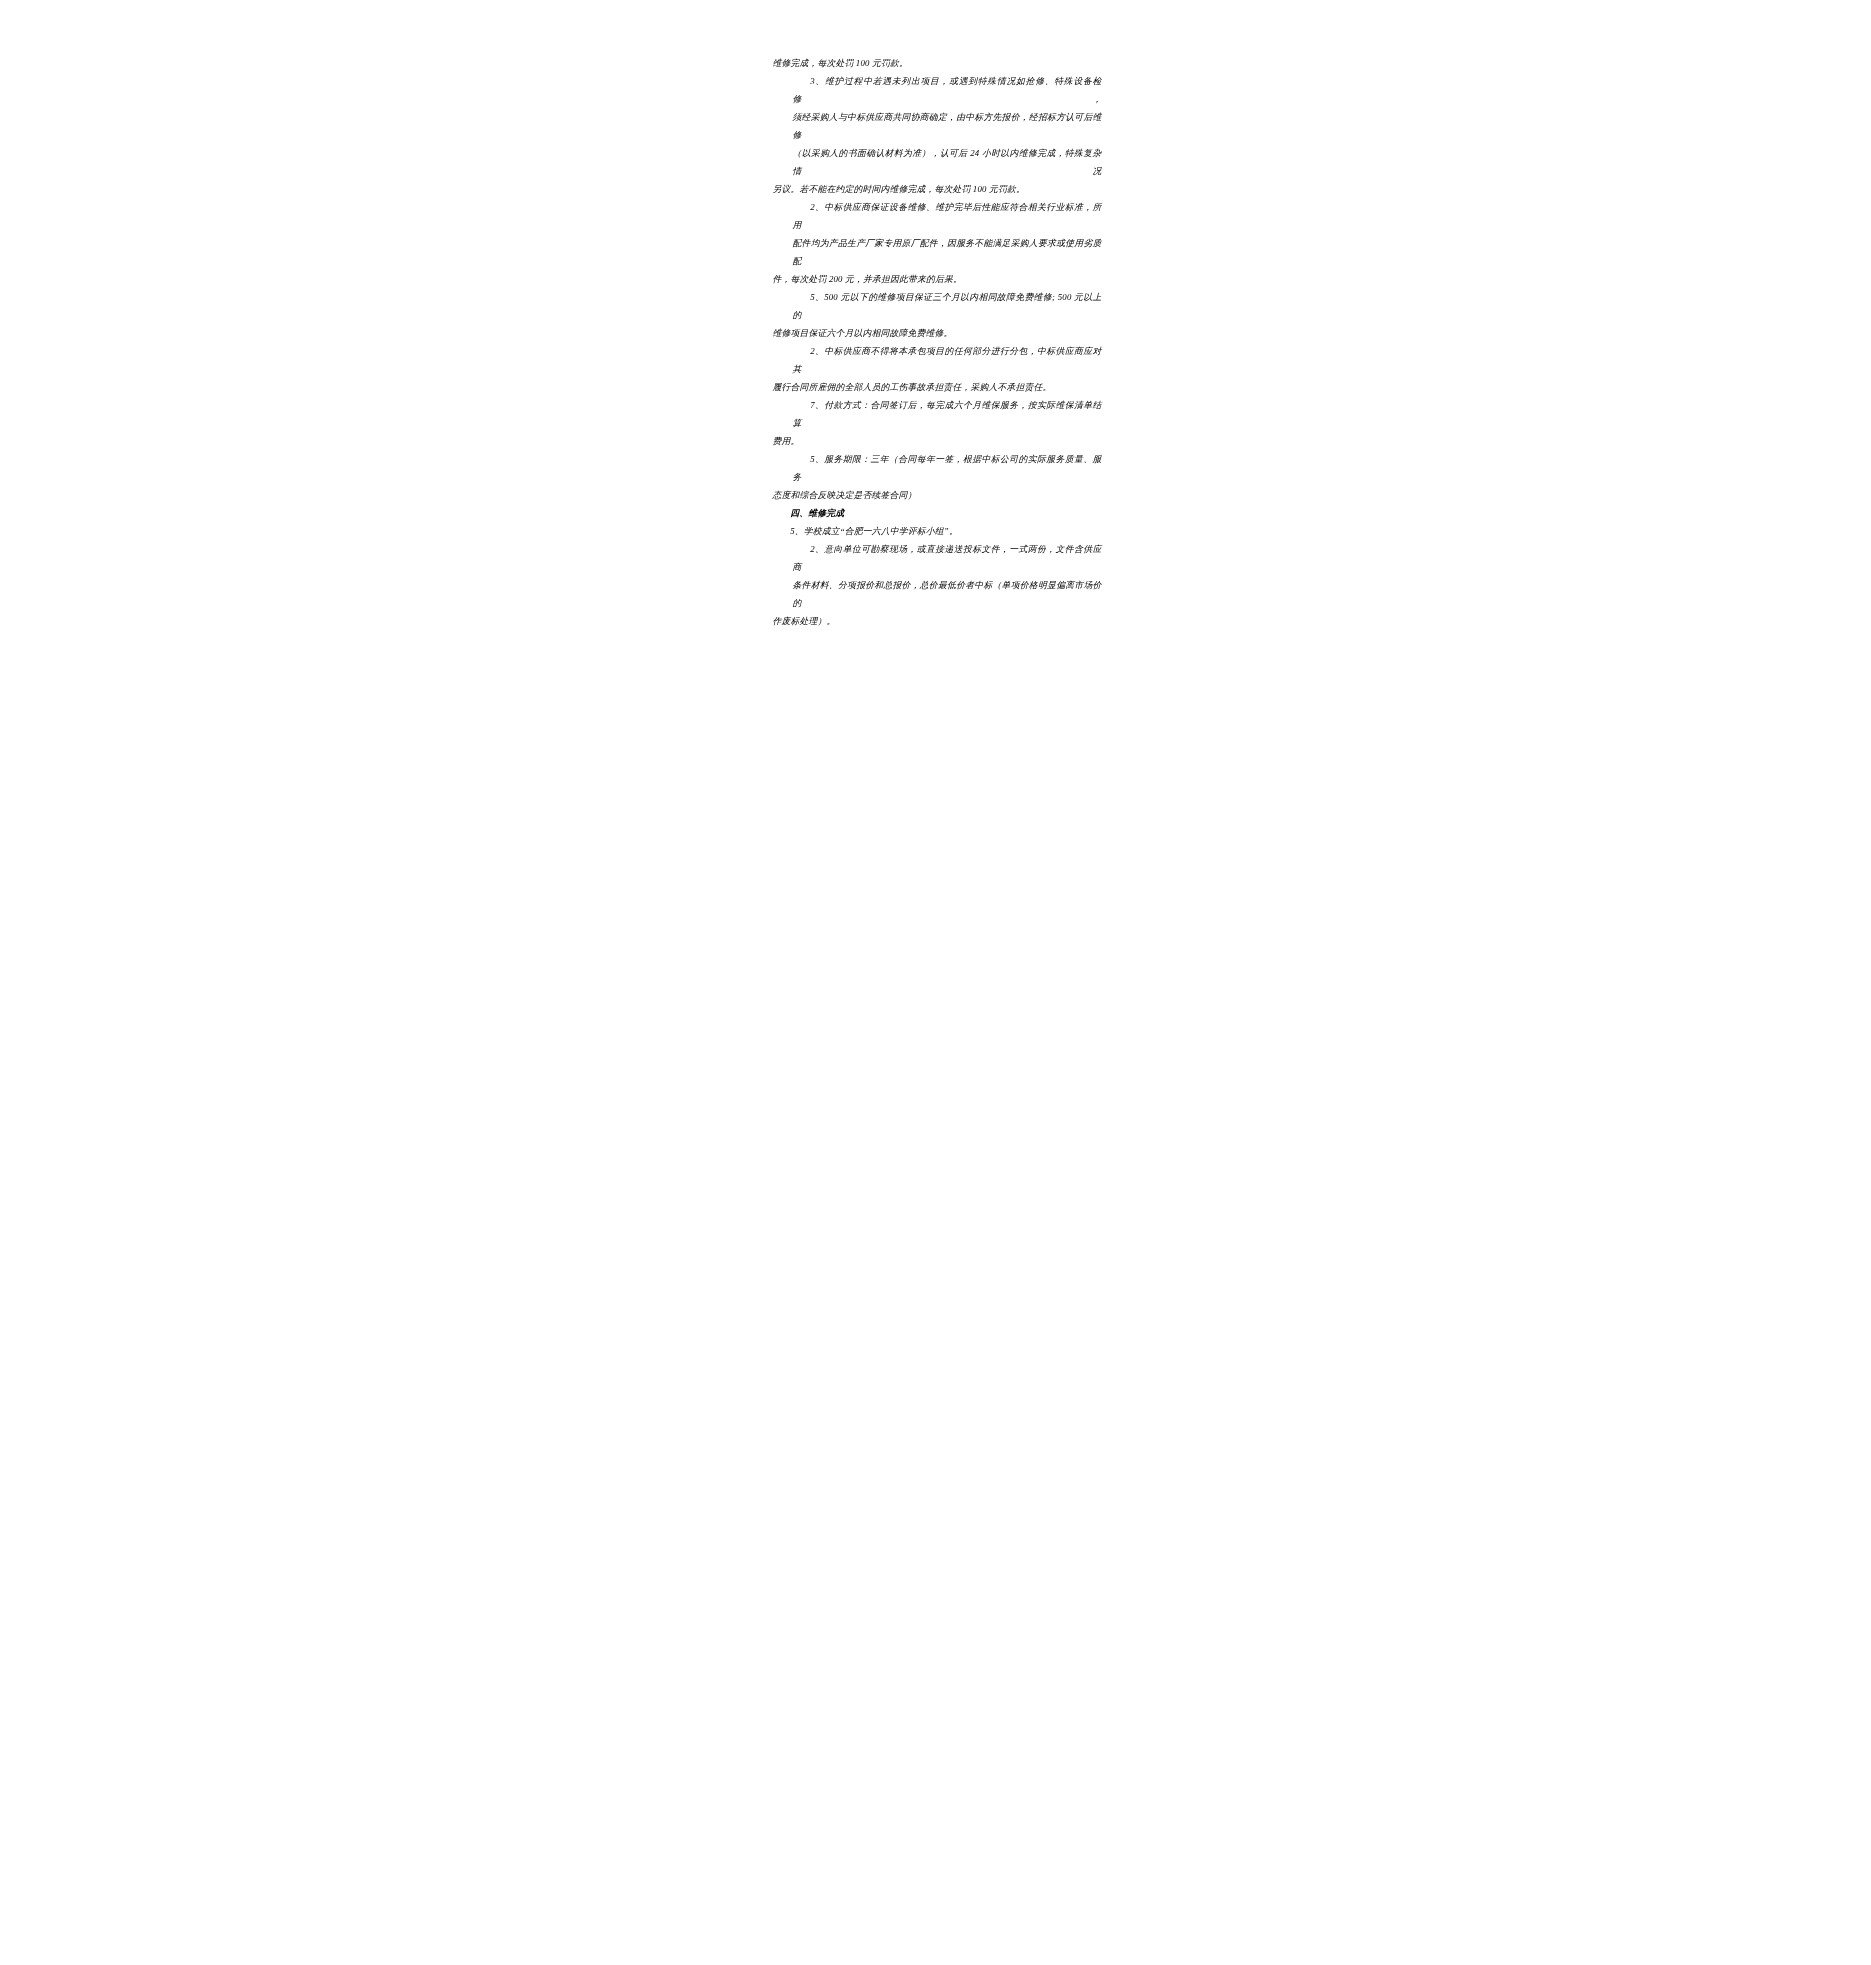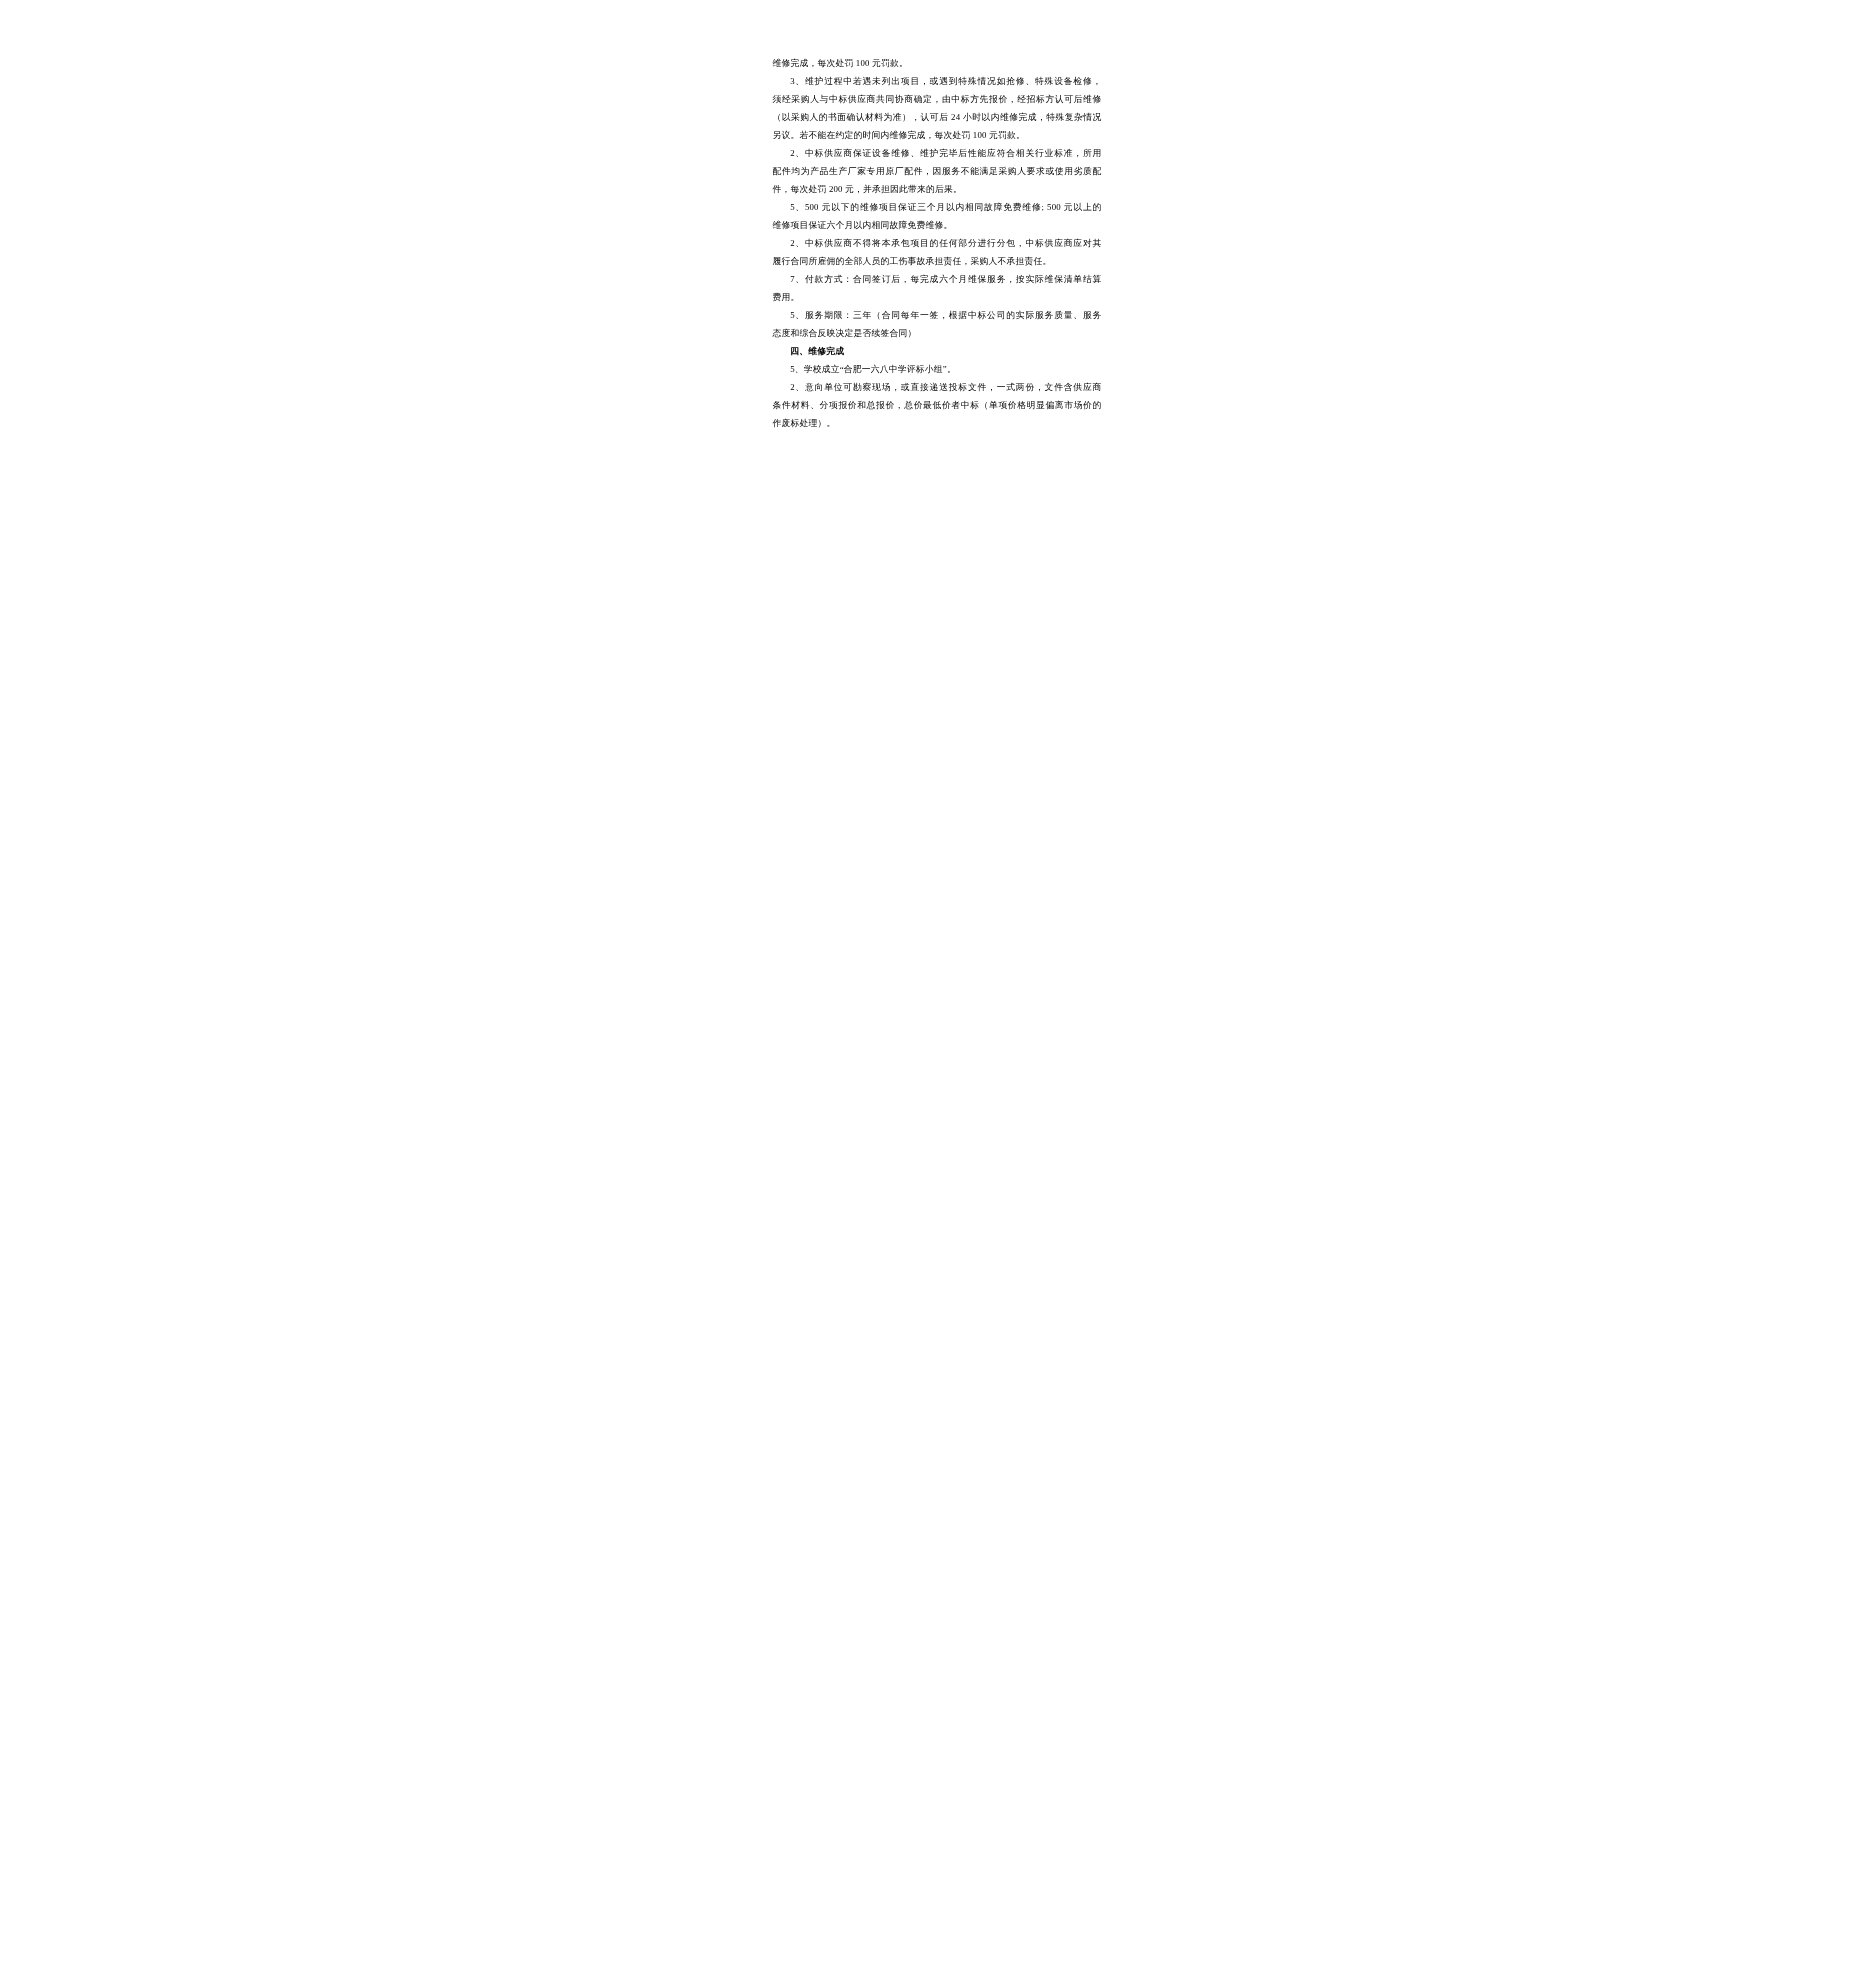--- a/index.html
+++ b/index.html
@@ -20,25 +20,27 @@
   }
   .content {
     padding: 54px 68px 0 71px;
   }
   .ln {
     font-size: 8.8px;
     line-height: 18px;
     letter-spacing: 0.2px;
     text-align: left;
     white-space: normal;
+    font-style: italic;
   }
   
   .fill {
     text-align: justify;
     text-align-last: justify;
+    margin-left: 20px;
   }
   
   .ind {
     text-indent: 17.7px;
   }
   .bold {
     font-weight: bold;
   }
   .right {
     text-align: right;

